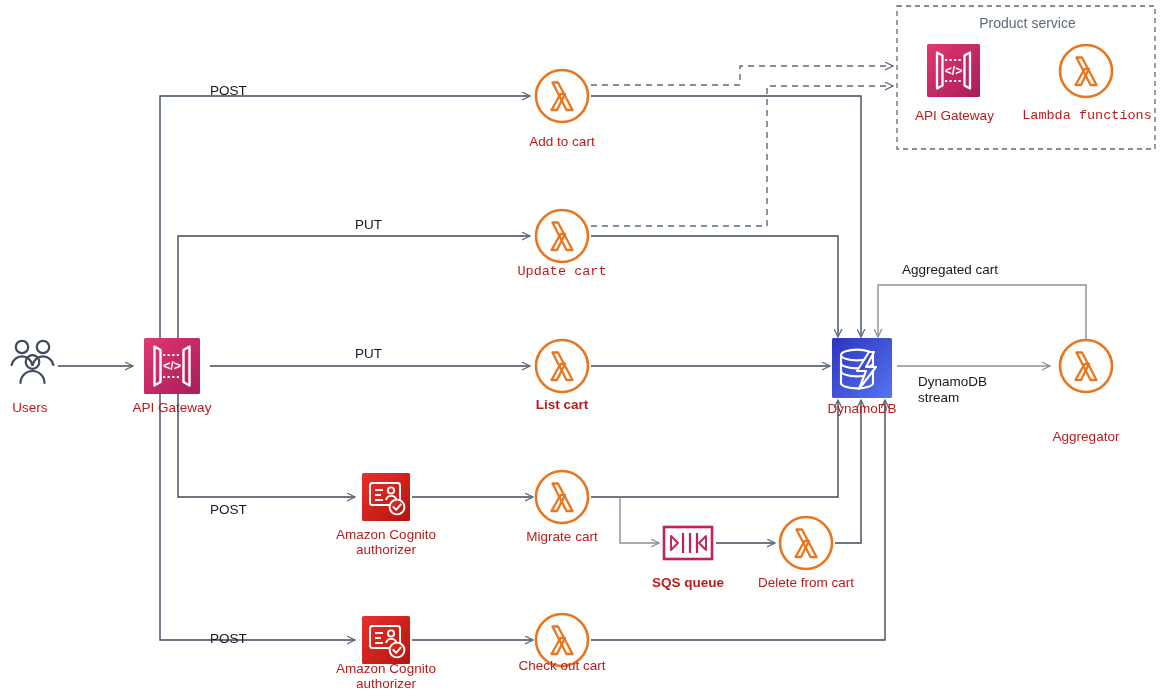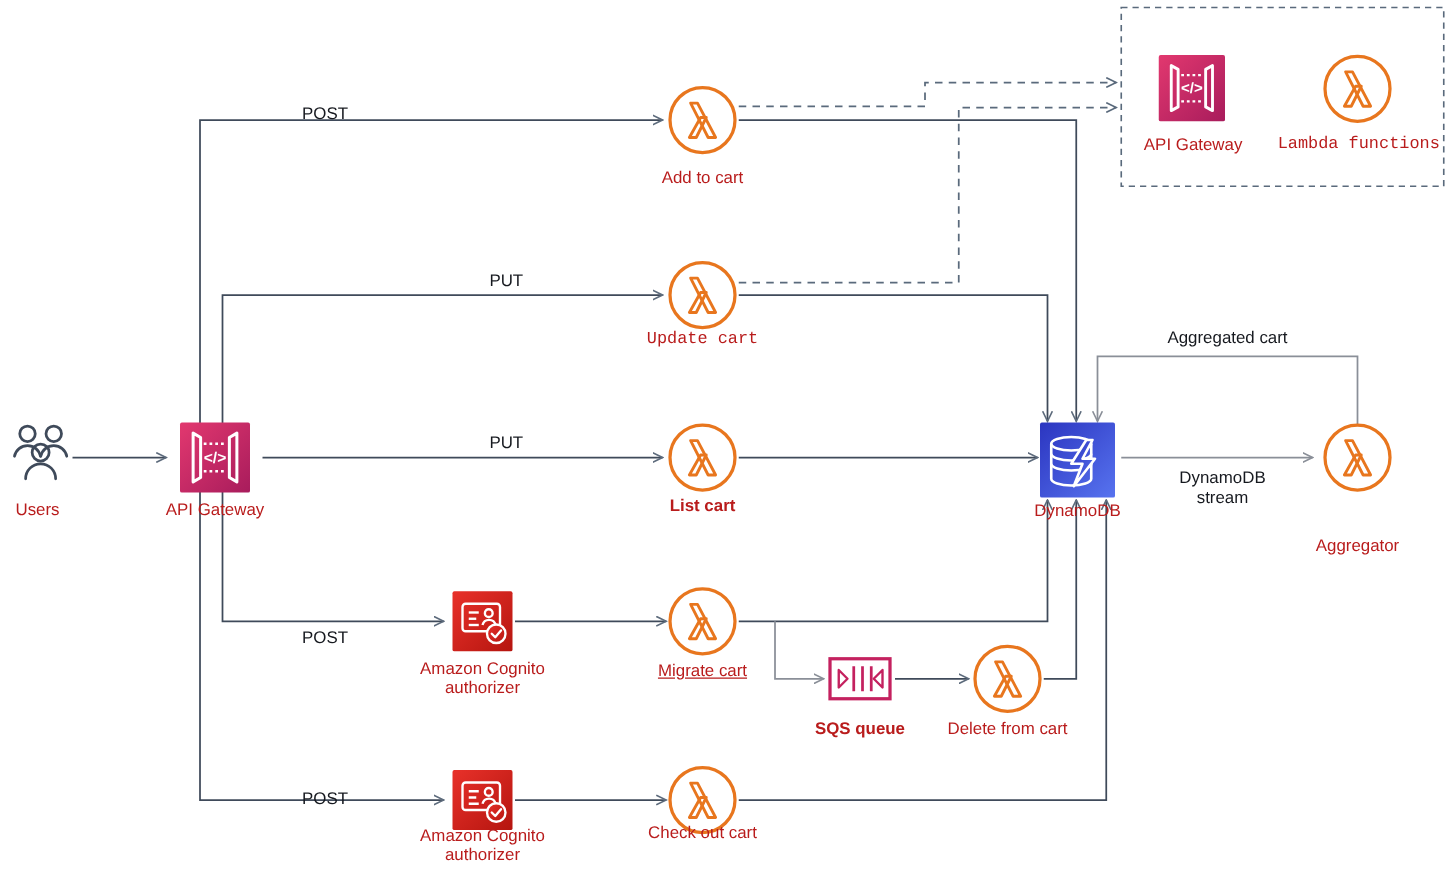--- a/index.html
+++ b/index.html
@@ -8,21 +8,21 @@
     font-family:"Liberation Sans","DejaVu Sans",sans-serif;
     width:1161px;height:698px;overflow:hidden;position:relative;
   }
   #diagram{position:absolute;left:0;top:0;width:1161px;height:698px;}
   .node-label{
     position:absolute;text-align:center;
     font-size:13.5px;color:#b91c1c;line-height:15px;
     white-space:pre-line;pointer-events:none;
   }
   .edge-label{
-    position:absolute;text-align:center;
+    position:absolute;text-align:left;
     font-size:13.5px;color:#16191f;line-height:16px;
     white-space:pre-line;
   }
   .group-label{
     position:absolute;text-align:center;
     font-size:14px;color:#5c6a7a;
   }
   svg{display:block;}
 </style>
 </head>
@@ -250,34 +250,35 @@
     <g>
       <circle cx="1086" cy="71" r="26" fill="#ffffff" stroke="#e8761e" stroke-width="2.6"></circle>
       <g fill="none" stroke="#e8761e" stroke-width="2.3" stroke-linejoin="round">
         <path d="M1076.5,57.5 L1082,57.5 L1096.5,85 L1090.5,85 Z"></path>
         <path d="M1084.5,69 L1089,69 L1081,85 L1075.5,85 Z"></path>
       </g>
     </g>
 
   </svg>
 
+  <div class="group-label" style="left:925px;top:15px;width:205px;">Product service</div>
 
   <div class="node-label" style="left:892px;top:108px;width:125px;">API Gateway</div>
   <div class="node-label" style="left:1022px;top:108px;width:130px;font-family:Liberation Mono, monospace;">Lambda functions</div>
 
   <div class="node-label" style="left:-15px;top:400px;width:90px;">Users</div>
   <div class="node-label" style="left:112px;top:400px;width:120px;">API Gateway</div>
 
   <div class="node-label" style="left:502px;top:134px;width:120px;">Add to cart</div>
   <div class="node-label" style="left:502px;top:264px;width:120px;font-family:Liberation Mono, monospace;">Update cart</div>
   <div class="node-label" style="left:502px;top:397px;width:120px;font-weight:bold;">List cart</div>
 
   <div class="node-label" style="left:316px;top:527px;width:140px;">Amazon Cognito
 authorizer</div>
-  <div class="node-label" style="left:502px;top:529px;width:120px;text-decoration:underline;">Migrate  cart</div>
+  <div class="node-label" style="left:502px;top:529px;width:120px;">Migrate  cart</div>
   <div class="node-label" style="left:628px;top:575px;width:120px;font-weight:bold;">SQS queue</div>
   <div class="node-label" style="left:736px;top:575px;width:140px;">Delete from cart</div>
 
   <div class="node-label" style="left:316px;top:661px;width:140px;">Amazon Cognito
 authorizer</div>
   <div class="node-label" style="left:502px;top:658px;width:120px;">Check out cart</div>
 
   <div class="node-label" style="left:802px;top:401px;width:120px;">DynamoDB</div>
   <div class="node-label" style="left:1026px;top:397px;width:120px;margin-top:32px;">Aggregator</div>
 

